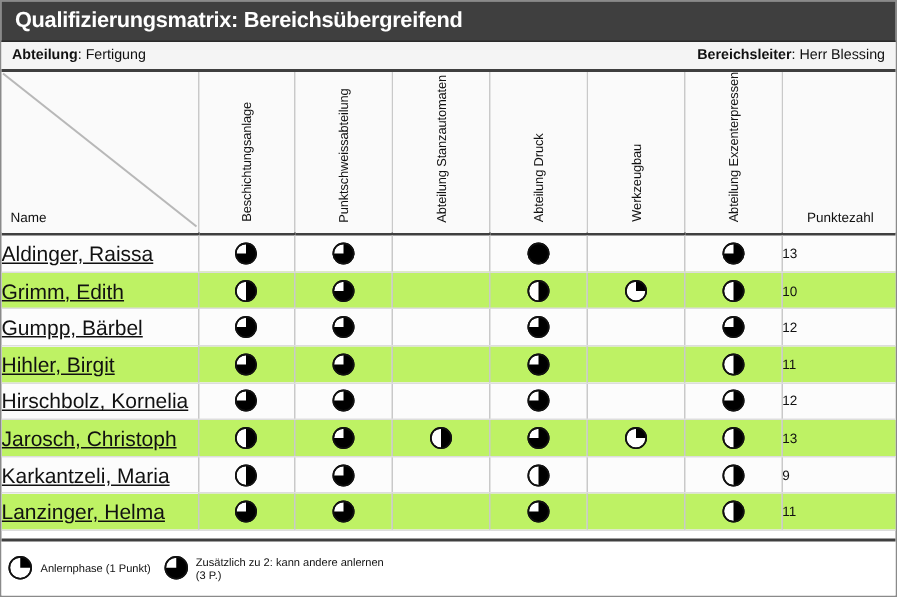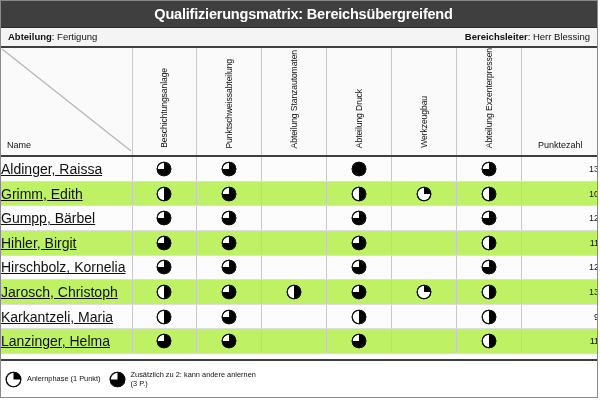--- a/index.html
+++ b/index.html
@@ -30,21 +30,20 @@
     height: 26px;
     line-height: 26px;
     padding: 0 0 0 9px;
     font-size: 14.5px;
     font-weight: bold;
     letter-spacing: -0.2px;
     flex: 0 0 auto;
     border-bottom: 1px solid #2a2a2a;
     white-space: nowrap;
     overflow: hidden;
-    text-align: center;
   }
   
   .subbar {
     height: 20px;
     line-height: 20px;
     background: #f4f4f4;
     border-bottom: 2px solid #3f3f3f;
     display: flex;
     align-items: center;
     justify-content: space-between;
@@ -135,21 +134,21 @@
   td.namecell {
     padding-left: 6px;
     font-size: 14px;
     color: #111;
     white-space: nowrap;
     overflow: hidden;
     text-decoration: underline;
   }
   td.symcell { text-align: center; }
   td.ptscell {
-    text-align: right;
+    text-align: left;
     font-size: 9px;
     color: #111;
   }
   .sym { display: inline-block; vertical-align: middle; }
   
   .legend {
     flex: 0 0 auto;
     height: 38px;
     border-top: 2px solid #3f3f3f;
     background: #ffffff;

